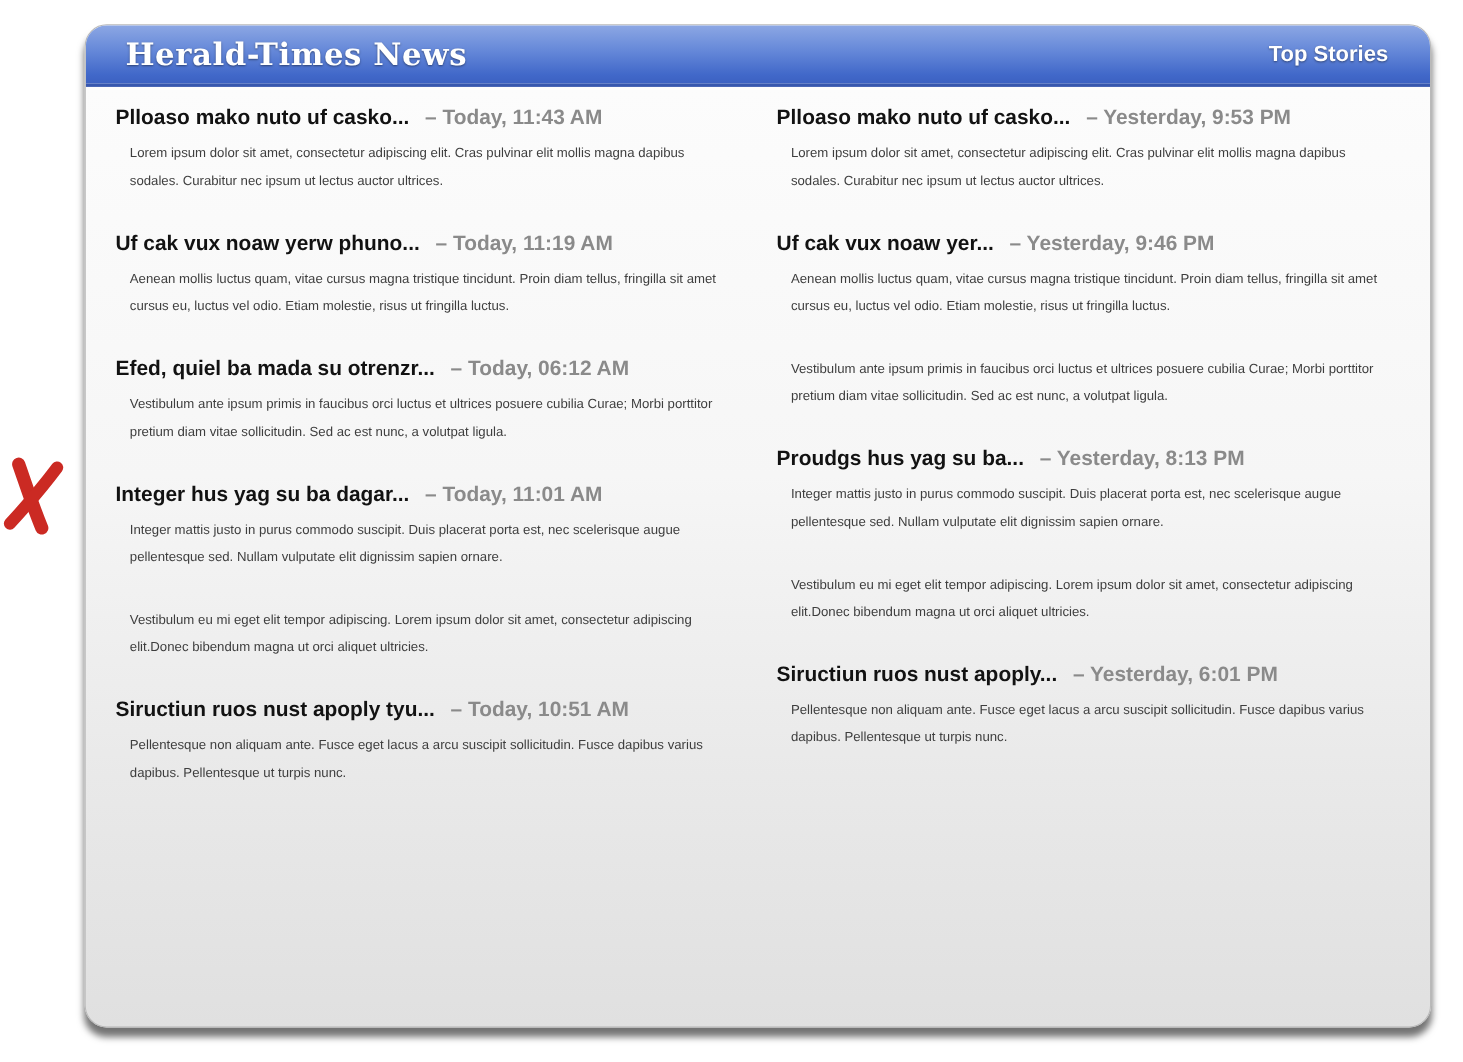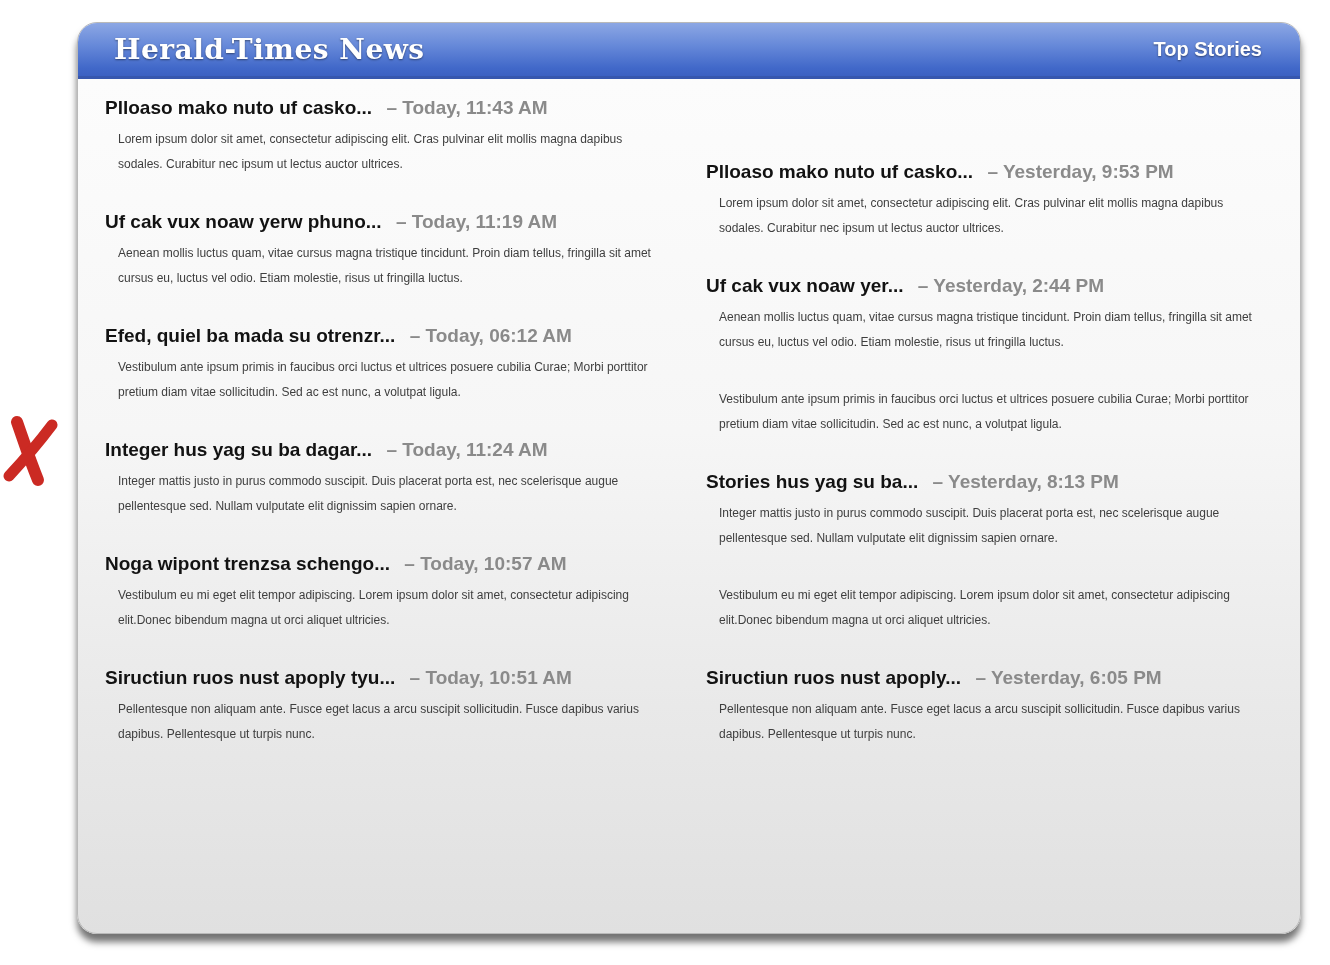--- a/index.html
+++ b/index.html
@@ -50,21 +50,20 @@
   .section-title {
     font-weight: bold;
     font-size: 20px;
     color: #ffffff;
     text-shadow: 0 1px 2px rgba(0,0,0,0.45);
   }
   .content {
     display: flex;
     padding: 16px 9px 0 27px;
     gap: 44px;
-    align-items: flex-end;
   }
   .col {
     width: 557px;
     flex: 0 0 557px;
   }
   .item {
     margin-bottom: 32px;
     cursor: pointer;
   }
   .item-head {
@@ -140,30 +139,26 @@
           <div class="item-head">
             <span class="headline">Efed, quiel ba mada su otrenzr...</span>
             <span class="time">– Today, 06:12 AM</span>
           </div>
           <p class="body">Vestibulum ante ipsum primis in faucibus orci luctus et ultrices posuere cubilia Curae; Morbi porttitor pretium diam vitae sollicitudin. Sed ac est nunc, a volutpat ligula.</p>
         </div>
 
         <div class="item">
           <div class="item-head">
             <span class="headline">Integer hus yag su ba dagar...</span>
-            <span class="time">– Today, 11:24 AM</span>
+            <span class="time">– Today, 11:01 AM</span>
           </div>
           <p class="body">Integer mattis justo in purus commodo suscipit. Duis placerat porta est, nec scelerisque augue pellentesque sed. Nullam vulputate elit dignissim sapien ornare.</p>
         </div>
 
         <div class="item">
-          <div class="item-head">
-            <span class="headline">Noga wipont trenzsa schengo...</span>
-            <span class="time">– Today, 10:57 AM</span>
-          </div>
           <p class="body">Vestibulum eu mi eget elit tempor adipiscing. Lorem ipsum dolor sit amet, consectetur adipiscing elit.Donec bibendum magna ut orci aliquet ultricies.</p>
         </div>
 
         <div class="item">
           <div class="item-head">
             <span class="headline">Siructiun ruos nust apoply tyu...</span>
             <span class="time">– Today, 10:51 AM</span>
           </div>
           <p class="body">Pellentesque non aliquam ante. Fusce eget lacus a arcu suscipit sollicitudin. Fusce dapibus varius dapibus. Pel­lentesque ut turpis nunc.</p>
         </div>
@@ -176,45 +171,45 @@
           <div class="item-head">
             <span class="headline">Plloaso mako nuto uf casko...</span>
             <span class="time">– Yesterday, 9:53 PM</span>
           </div>
           <p class="body">Lorem ipsum dolor sit amet, consectetur adipiscing elit. Cras pulvinar elit mollis magna dapibus sodales. Curabi­tur nec ipsum ut lectus auctor ultrices.</p>
         </div>
 
         <div class="item">
           <div class="item-head">
             <span class="headline">Uf cak vux noaw yer...</span>
-            <span class="time">– Yesterday, 2:44 PM</span>
+            <span class="time">– Yesterday, 9:46 PM</span>
           </div>
           <p class="body">Aenean mollis luctus quam, vitae cursus magna tristique tincidunt. Proin diam tellus, fringilla sit amet cursus eu, luctus vel odio. Etiam molestie, risus ut fringilla luctus.</p>
         </div>
 
         <div class="item">
           <p class="body">Vestibulum ante ipsum primis in faucibus orci luctus et ultrices posuere cubilia Curae; Morbi porttitor pretium diam vitae sollicitudin. Sed ac est nunc, a volutpat ligula.</p>
         </div>
 
         <div class="item">
           <div class="item-head">
-            <span class="headline">Stories hus yag su ba...</span>
+            <span class="headline">Proudgs hus yag su ba...</span>
             <span class="time">– Yesterday, 8:13 PM</span>
           </div>
           <p class="body">Integer mattis justo in purus commodo suscipit. Duis placerat porta est, nec scelerisque augue pellentesque sed. Nullam vulputate elit dignissim sapien ornare.</p>
         </div>
 
         <div class="item">
           <p class="body">Vestibulum eu mi eget elit tempor adipiscing. Lorem ipsum dolor sit amet, consectetur adipiscing elit.Donec bibendum magna ut orci aliquet ultricies.</p>
         </div>
 
         <div class="item">
           <div class="item-head">
             <span class="headline">Siructiun ruos nust apoply...</span>
-            <span class="time">– Yesterday, 6:05 PM</span>
+            <span class="time">– Yesterday, 6:01 PM</span>
           </div>
           <p class="body">Pellentesque non aliquam ante. Fusce eget lacus a arcu suscipit sollicitudin. Fusce dapibus varius dapibus. Pel­lentesque ut turpis nunc.</p>
         </div>
 
       </div>
 
     </div>
   </div>
 </div>
 

